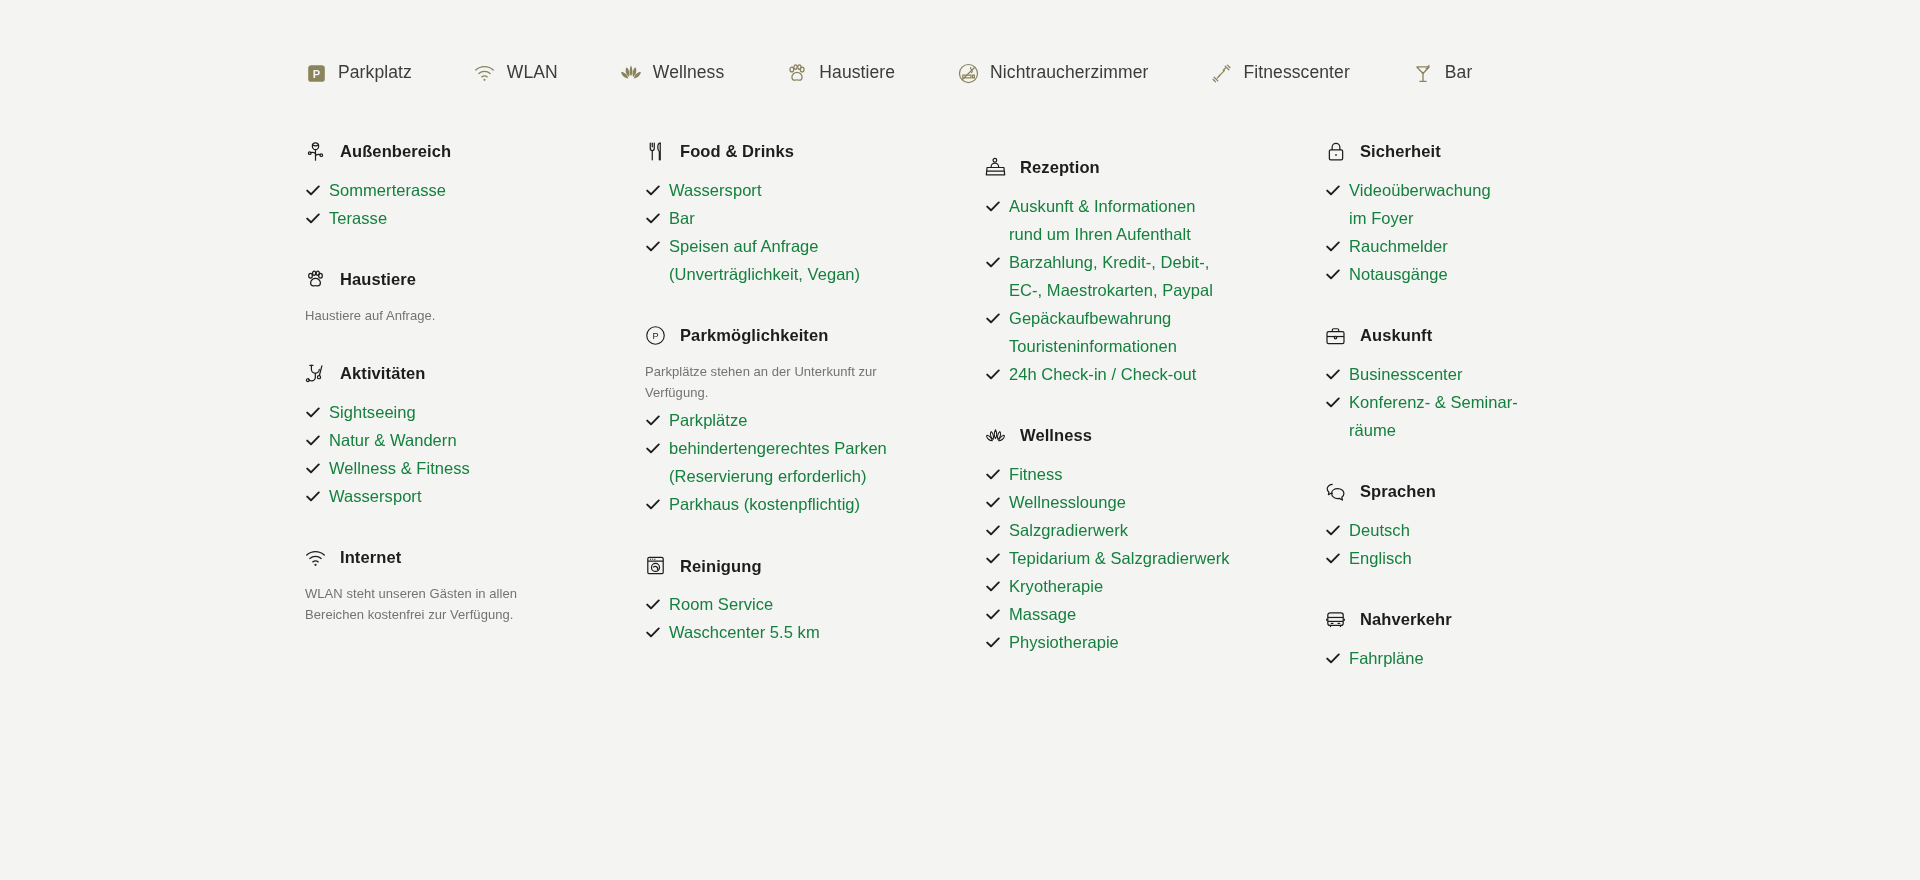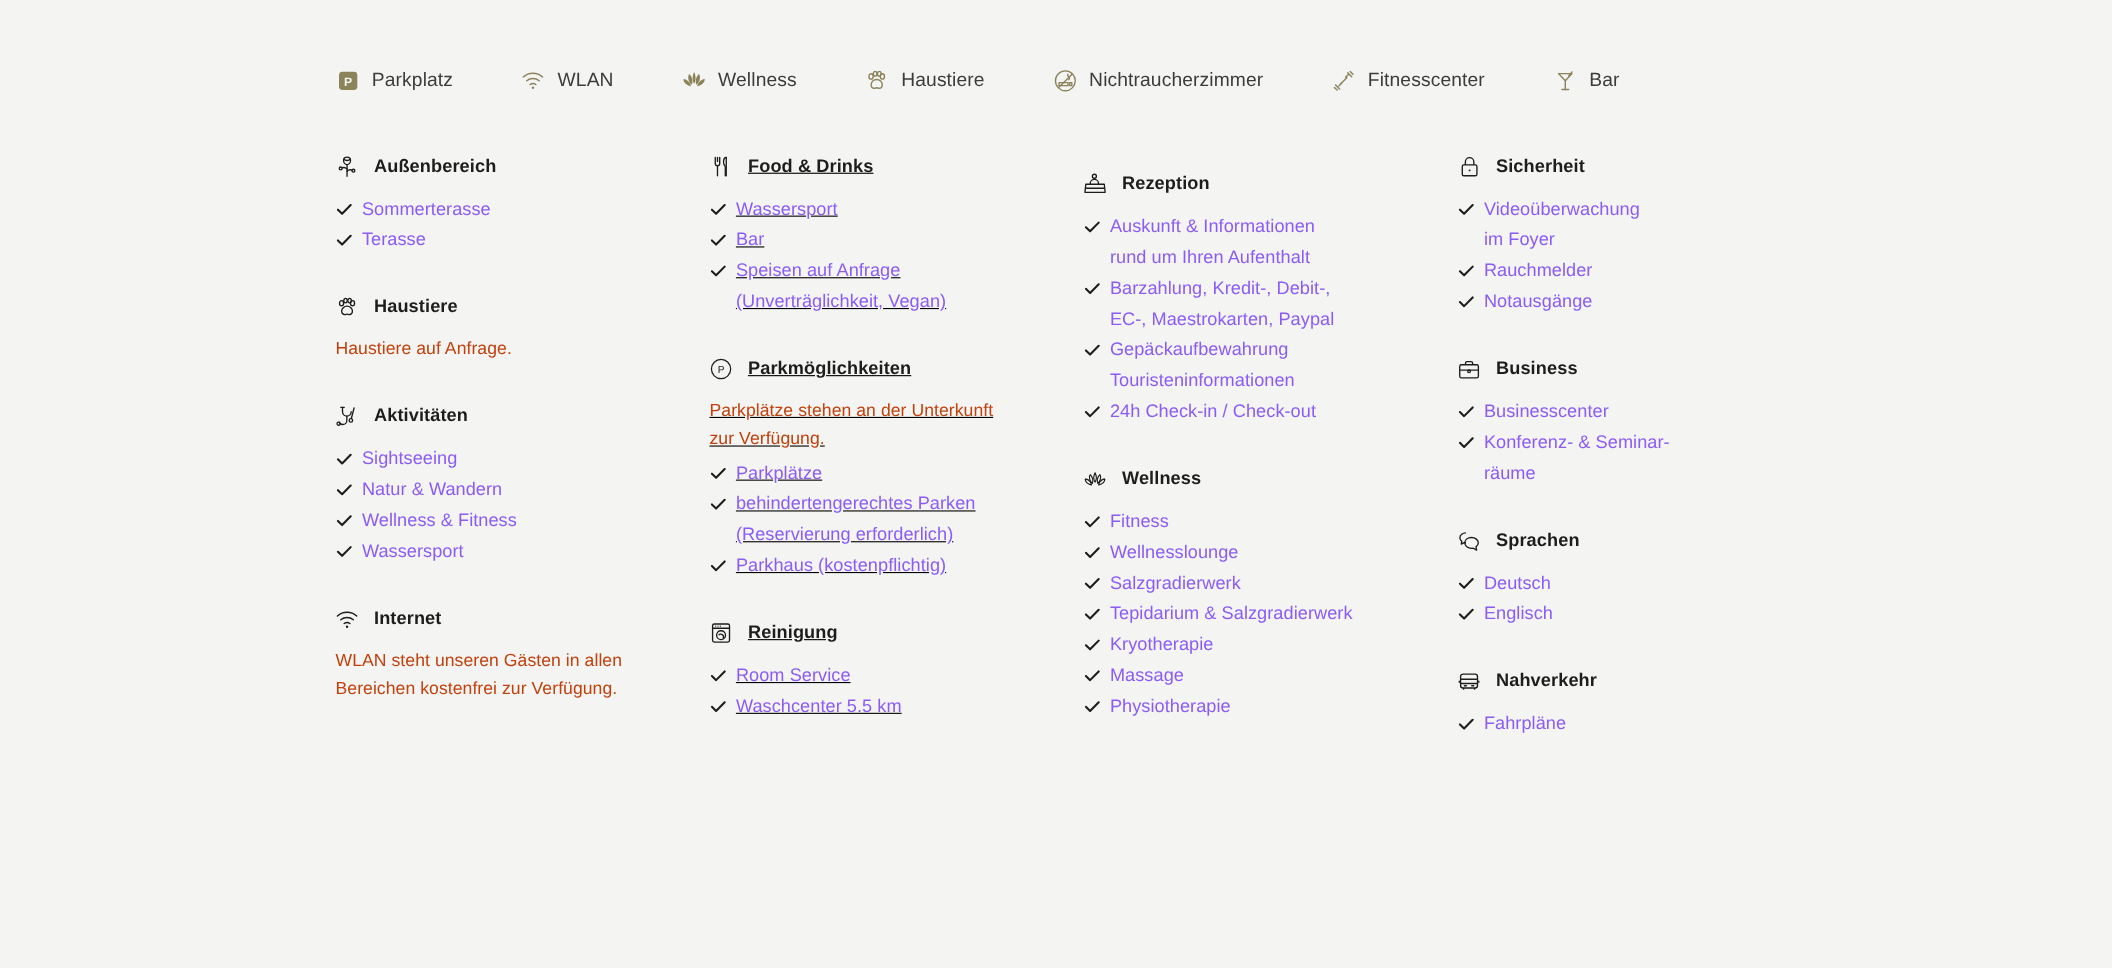--- a/index.html
+++ b/index.html
@@ -56,21 +56,21 @@
   .columns {
     position: absolute;
     left: 305px;
     top: 140px;
     width: 1400px;
     display: flex;
     gap: 0;
   }
   .col { width: 340px; flex: 0 0 340px; }
   .col.c1 { padding-right: 40px; }
-  .col.c2 { padding-right: 40px; text-decoration: underline; }
+  .col.c2 { padding-right: 40px; }
   .col.c3 { padding-right: 40px; margin-top: 16px; }
 
   .block { margin-bottom: 36px; }
   .block:last-child { margin-bottom: 0; }
 
   .block-head {
     display: flex;
     align-items: flex-end;
     gap: 14px;
     margin-bottom: 15px;
@@ -88,35 +88,35 @@
   .block-head .bh-icon svg { display: block; }
   .block-head .bh-title {
     font-size: 16.5px;
     font-weight: 700;
     color: #1d1d1b;
     letter-spacing: .1px;
     line-height: 1.2;
   }
 
   .block-note {
-    font-size: 16px;
-    color: #c2410c;
+    font-size: 13px;
+    color: #737373;
     line-height: 1.63;
     letter-spacing: .05px;
     margin-bottom: 4px;
     max-width: 262px;
   }
 
   ul.feature-list { list-style: none; }
   ul.feature-list li {
     display: flex;
     align-items: flex-start;
     gap: 9px;
     font-size: 16.5px;
-    color: #8b5cf6;
+    color: #15803d;
     line-height: 1.63;
     letter-spacing: .05px;
     margin-bottom: 1px;
   }
   ul.feature-list li .check {
     flex: 0 0 auto;
     width: 15px;
     height: 27px;
     display: flex;
     align-items: center;
@@ -656,21 +656,21 @@
         <div class="block">
           <div class="block-head">
             <span class="bh-icon">
               <svg width="21" height="20" viewBox="0 0 24 22" fill="none" stroke="currentColor" stroke-width="1.4" stroke-linejoin="round">
                 <rect x="2.3" y="6" width="19.4" height="13.6" rx="1.8"></rect>
                 <path d="M8.3 6V4.3c0-.9.7-1.6 1.6-1.6h4.2c.9 0 1.6.7 1.6 1.6V6"></path>
                 <path d="M2.3 11.6h19.4"></path>
                 <circle cx="12" cy="12.8" r="1.4"></circle>
               </svg>
             </span>
-            <span class="bh-title">Business</span>
+            <span class="bh-title">Auskunft</span>
           </div>
           <ul class="feature-list">
             <li>
               <span class="check">
                 <svg width="14" height="11" viewBox="0 0 14 11" fill="none" stroke="currentColor" stroke-width="1.9" stroke-linecap="round" stroke-linejoin="round">
                   <path d="M1.2 5.6 5 9.3 12.8 1.4"></path>
                 </svg>
               </span>
               <span class="li-text">Businesscenter</span>
             </li>

